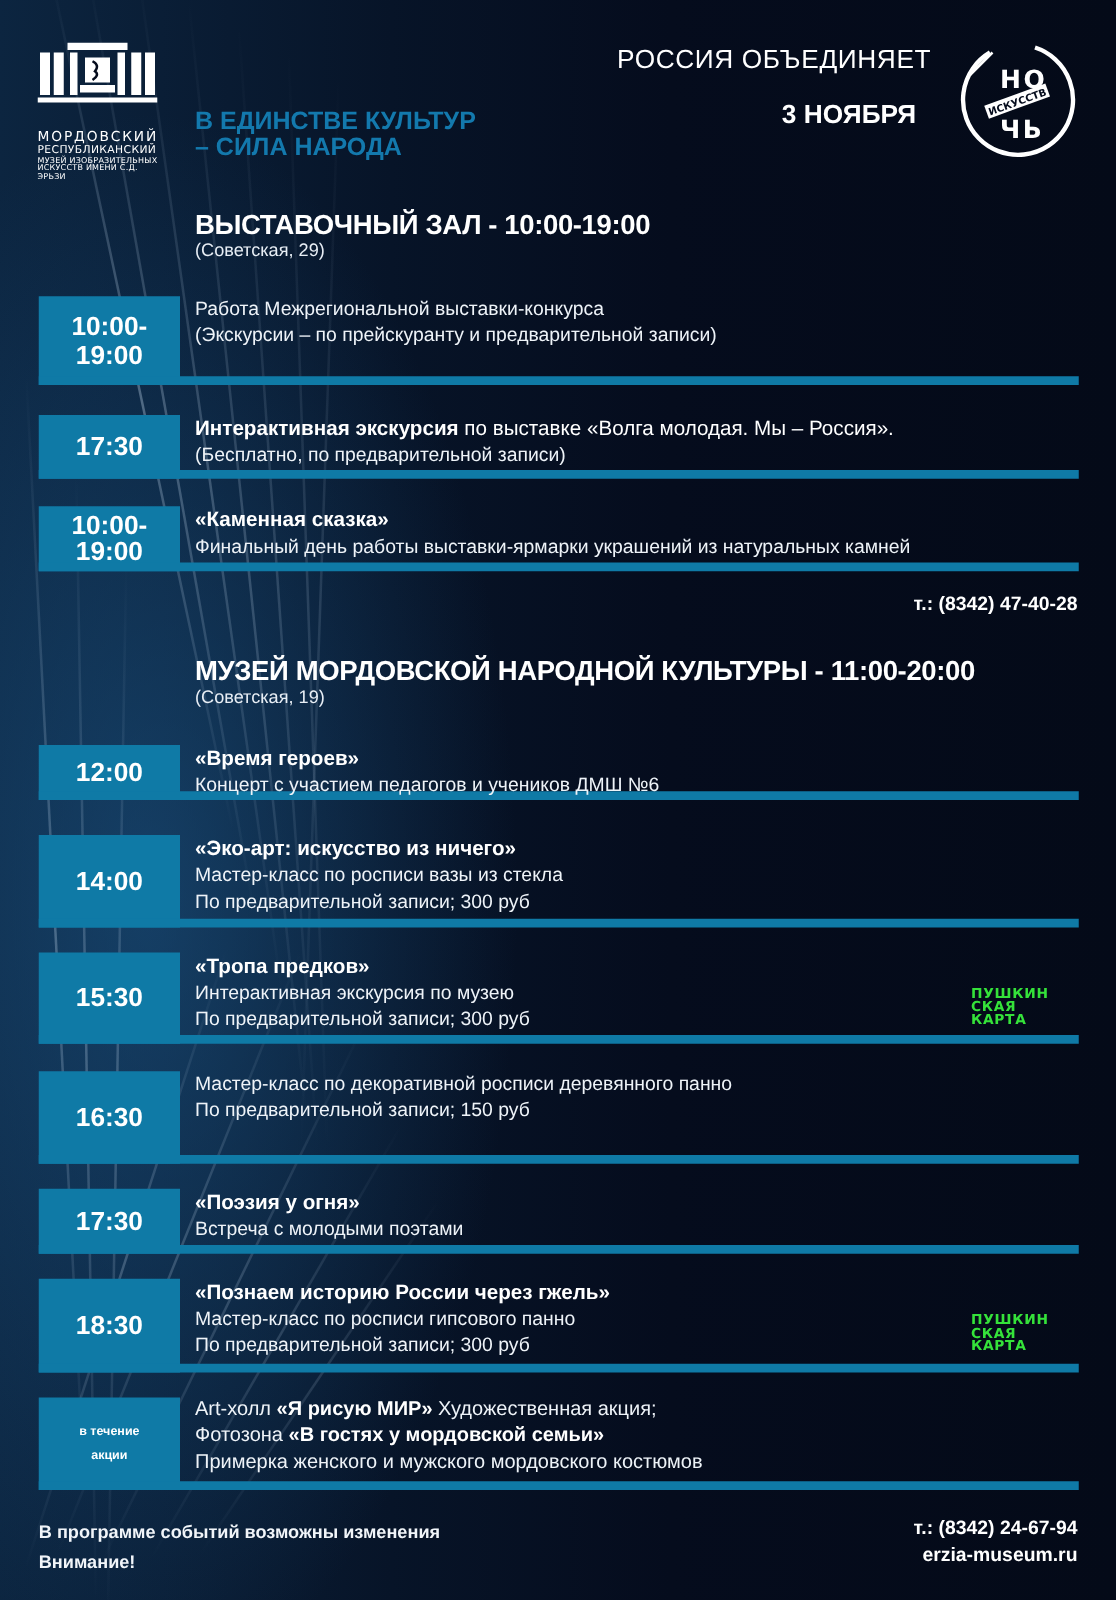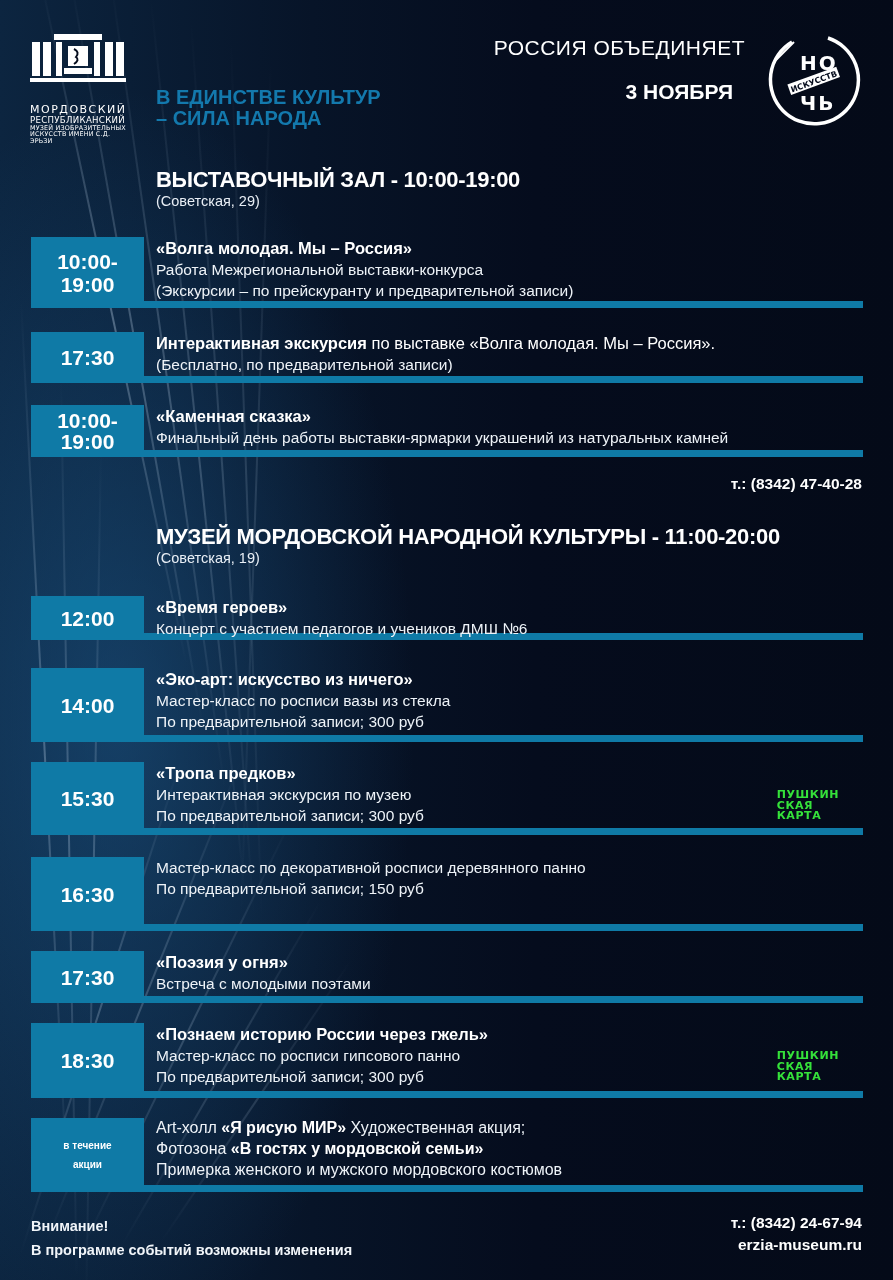--- a/index.html
+++ b/index.html
@@ -127,21 +127,20 @@
   <div class="section-title" style="top:167px">ВЫСТАВОЧНЫЙ ЗАЛ - 10:00-19:00</div>
   <div class="section-addr" style="top:193px">(Советская, 29)</div>
 
   <div class="event" style="top:237px;height:71px">
     <div class="time">
         <span style="white-space:pre">10:00-
 19:00</span>
       </div>
     <div class="bar"></div>
     <div class="body">
-      <div class="t">«Волга молодая. Мы – Россия»</div>
       <div>Работа Межрегиональной выставки-конкурса</div>
       <div>(Экскурсии – по прейскуранту и предварительной записи)</div>
     </div>
   </div>
 
   <div class="event" style="top:332px;height:51px">
     <div class="time">17:30</div>
     <div class="bar"></div>
     <div class="body">
       <div class="t" style="font-weight:normal"><b>Интерактивная экскурсия</b><span> по выставке «Волга молодая. Мы – Россия».</span></div>
@@ -240,20 +239,20 @@
       </div>
     <div class="bar"></div>
     <div class="body" style="top:-1px;font-size:16px;line-height:21px">
       <div><span>Art-холл </span><b>«Я рисую МИР»</b><span> Художественная акция;</span></div>
       <div><span>Фотозона </span><b>«В гостях у мордовской семьи»</b></div>
       <div>Примерка женского и мужского мордовского костюмов</div>
     </div>
   </div>
 
   <div class="footer-left">
+    <div>В программе событий возможны изменения</div>
     <div>Внимание!</div>
-    <div>В программе событий возможны изменения</div>
   </div>
   <div class="footer-right">
     <div>т.: (8342) 24-67-94</div>
     <div>erzia-museum.ru</div>
   </div>
 </div>
 
 </body></html>

